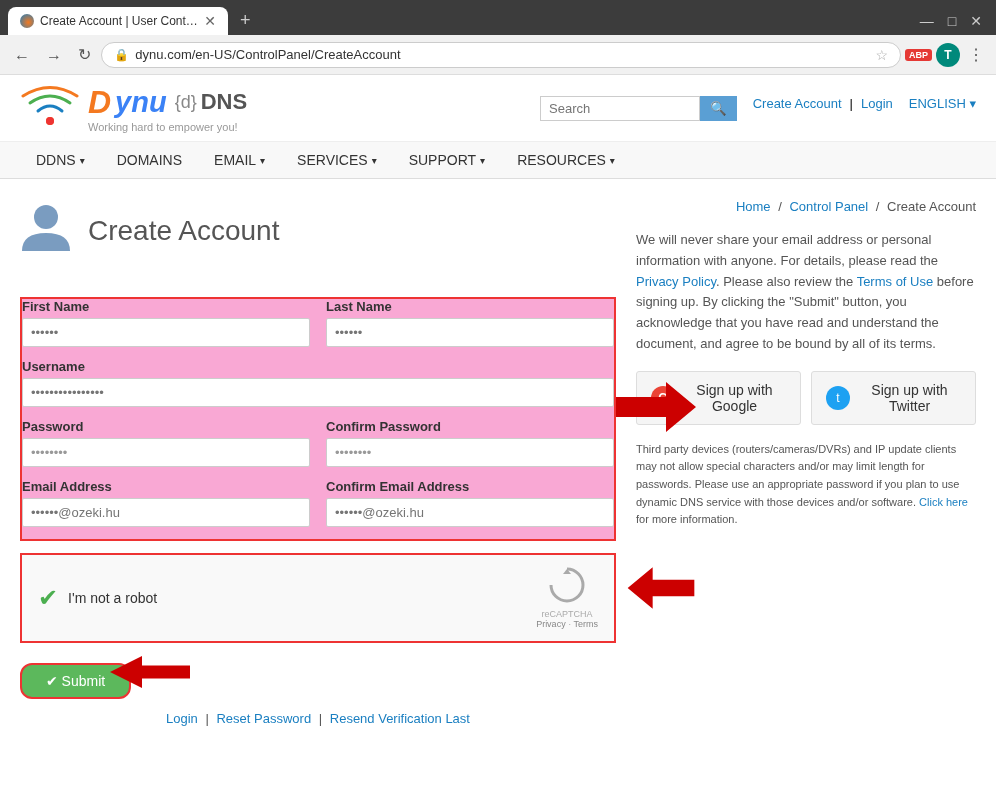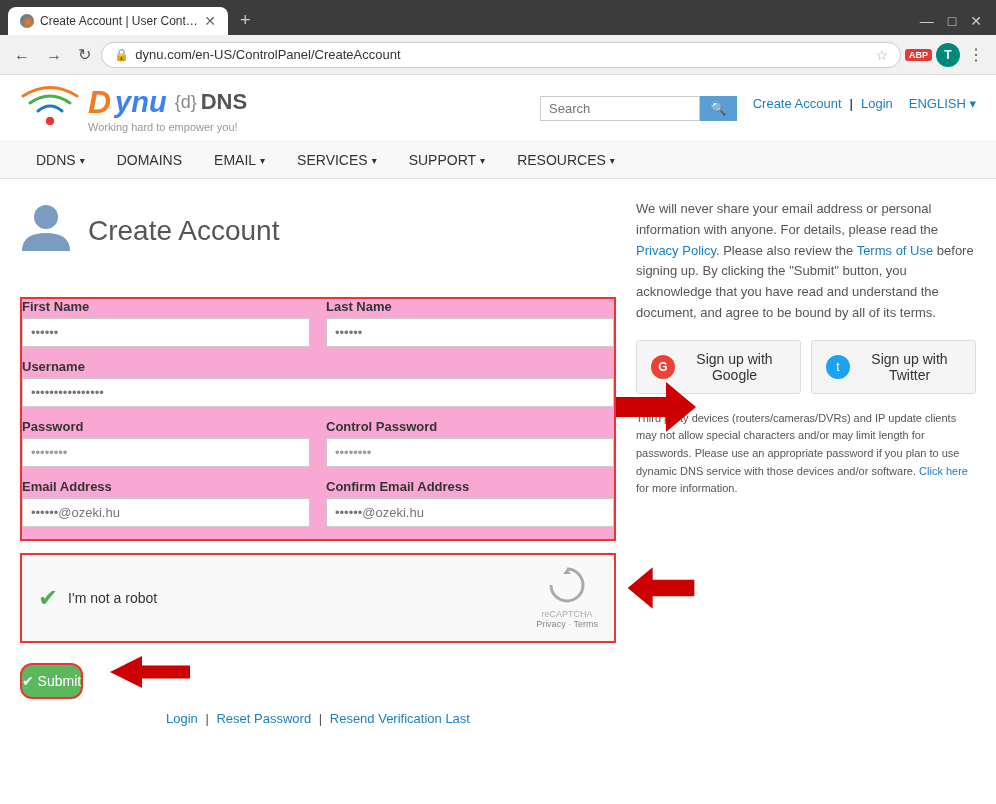--- a/index.html
+++ b/index.html
@@ -59,21 +59,21 @@
     .form-input { width: 100%; border: 1px solid #ccc; padding: 6px 8px; font-size: 13px; color: #999; border-radius: 2px; outline: none; }
 
     
     .captcha-container { border: 1px solid #ddd; padding: 12px 16px; display: flex; align-items: center; justify-content: space-between; border: 2px solid #e33; margin-top: 12px; background: #f9f9f9; }
     .captcha-left { display: flex; align-items: center; gap: 10px; }
     .captcha-check { color: #4caf50; font-size: 24px; }
     .captcha-label { font-size: 14px; color: #333; }
     .captcha-right { display: flex; flex-direction: column; align-items: center; }
 
     
-    .submit-btn { background: #5cb85c; border: none; color: #fff; padding: 8px 0; font-size: 14px; cursor: pointer; border-radius: 12px; display: flex; align-items: center; gap: 6px; margin-top: 12px; border: 2px solid #e33; }
+    .submit-btn { background: #5cb85c; border: none; color: #fff; padding: 8px 24px; font-size: 14px; cursor: pointer; border-radius: 12px; display: flex; align-items: center; gap: 6px; margin-top: 12px; border: 2px solid #e33; }
 
     
     .bottom-links { margin-top: 12px; font-size: 13px; text-align: center; }
     .bottom-link { color: #1a7fc1; text-decoration: none; cursor: pointer; }
     .separator { color: #555; margin: 0 4px; }
 
     
     .breadcrumb { text-align: right; margin-bottom: 16px; font-size: 13px; color: #555; }
     .breadcrumb a { color: #1a7fc1; text-decoration: none; }
     .breadcrumb span { color: #555; }
@@ -243,21 +243,21 @@
               <input class="form-input" type="text" style="color: rgb(204, 204, 204); width: 100%;" placeholder="••••••••••••••••">
             </div>
           </div>
 
           <div class="form-row">
             <div class="form-group">
               <label class="form-label">Password</label>
               <input class="form-input" type="password" value="12345678" style="">
             </div>
             <div class="form-group">
-              <label class="form-label">Control Password</label>
+              <label class="form-label">Confirm Password</label>
               <input class="form-input" type="password" value="12345678" style="">
             </div>
           </div>
 
           <div class="form-row">
             <div class="form-group">
               <label class="form-label">Email Address</label>
               <input class="form-input" type="email" placeholder="••••••@ozeki.hu" style="color: rgb(204, 204, 204);">
             </div>
             <div class="form-group">
@@ -314,20 +314,27 @@
         <a class="bottom-link">Login</a>
         <span class="separator">|</span>
         <a class="bottom-link">Reset Password</a>
         <span class="separator">|</span>
         <a class="bottom-link">Resend Verification Last</a>
       </div>
     </div>
 
     <div class="right-column">
 
+      <div class="breadcrumb">
+        <a class="info-link">Home</a>
+        <span class="breadcrumb-sep">/</span>
+        <a class="info-link">Control Panel</a>
+        <span class="breadcrumb-sep">/</span>
+        <span>Create Account</span>
+      </div>
 
       <p class="info-text">
         <span>We will never share your email address or personal information with anyone. For details, please read the </span><a class="info-link">Privacy Policy</a><span>. Please also review the </span><a class="info-link">Terms of Use</a><span> before signing up. By clicking the "Submit" button, you acknowledge that you have read and understand the document, and agree to be bound by all of its terms.</span>
       </p>
 
       <div class="social-buttons">
         <button class="social-btn">
           <div class="google-icon">G</div>
           <span>Sign up with Google</span>
         </button>

